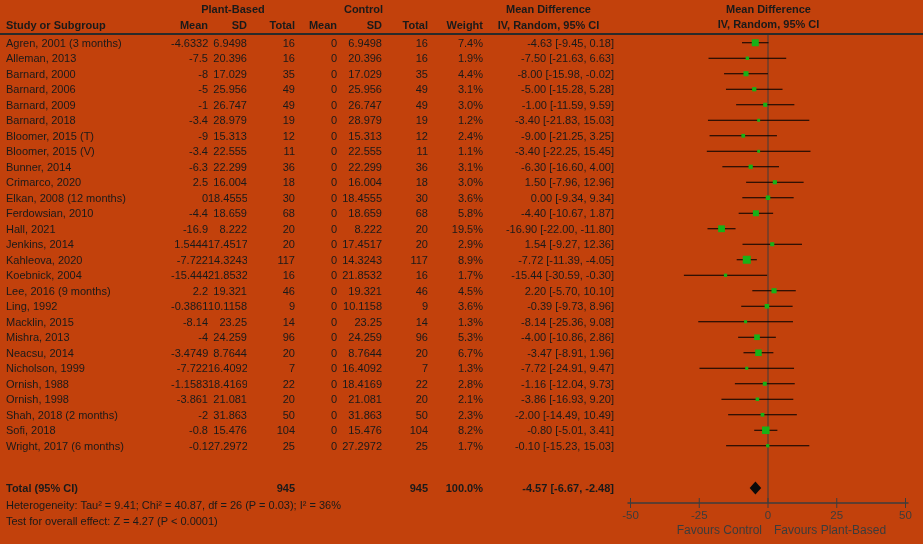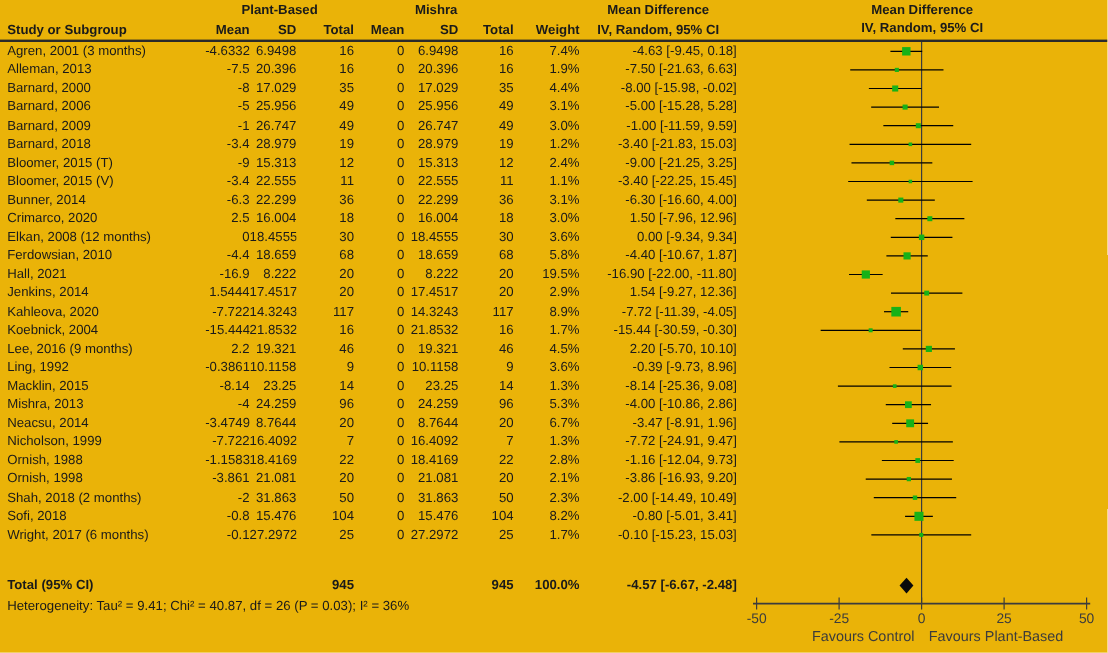--- a/index.html
+++ b/index.html
@@ -1,19 +1,19 @@
 <!DOCTYPE html>
 <html><head>
 <meta charset="utf-8">
 <style>
   html,body{margin:0;padding:0;background:#fff;}
   .figure{
     position:relative;
     width:923px;height:544px;
-    background:#eab308;
+    background:#c2410c;
     font-family:"Liberation Sans","DejaVu Sans",sans-serif;
     font-size:11px;color:#1a1a1a;
     overflow:hidden;
   }
   .hdr1{position:absolute;top:3px;height:13px;font-weight:bold;text-align:center;line-height:13px;}
   .hdr-row,.t-row{
     position:absolute;left:0;width:620px;display:flex;align-items:center;
     white-space:nowrap;
   }
   .hdr-row{top:17px;height:15px;font-weight:bold;}
@@ -38,21 +38,21 @@
   #het-line{top:499px;}
   #eff-line{top:515px;}
   #plot-svg{position:absolute;left:0;top:0;width:923px;height:544px;}
 </style>
 </head>
 <body>
 
 <div class="figure">
 
   <div class="hdr1" style="left:171px;width:124px;">Plant-Based</div>
-  <div class="hdr1" style="left:299px;width:129px;">Mishra</div>
+  <div class="hdr1" style="left:299px;width:129px;">Control</div>
   <div class="hdr1" style="left:483px;width:131px;">Mean Difference</div>
   <div class="hdr1" style="left:614px;width:309px;">Mean Difference</div>
 
   <div class="hdr-row row-pad">
     <span class="cell c-study">Study or Subgroup</span>
     <span class="cell c-pbmean">Mean</span>
     <span class="cell c-pbsd">SD</span>
     <span class="cell c-pbtotal">Total</span>
     <span class="cell c-cmean">Mean</span>
     <span class="cell c-csd">SD</span>
@@ -370,20 +370,21 @@
     <span class="cell c-pbsd"></span>
     <span class="cell c-pbtotal">945</span>
     <span class="cell c-cmean"></span>
     <span class="cell c-csd"></span>
     <span class="cell c-ctotal">945</span>
     <span class="cell c-weight">100.0%</span>
     <span class="cell c-md">-4.57 [-6.67, -2.48]</span>
   </div>
 
   <div class="foot" id="het-line">Heterogeneity: Tau² = 9.41; Chi² = 40.87, df = 26 (P = 0.03); I² = 36%</div>
+  <div class="foot" id="eff-line">Test for overall effect: Z = 4.27 (P &lt; 0.0001)</div>
 
   <svg id="plot-svg" viewBox="0 0 923 544">
       <line x1="768" y1="35" x2="768" y2="503" stroke="#3c3c3c" stroke-width="1"></line>
       <line x1="742.0125" y1="42.75" x2="768.495" y2="42.75" stroke="#000000" stroke-width="1"></line>
       <rect x="751.7625" y="39.245" width="7.010000000000001" height="7.010000000000001" fill="#17b217"></rect>
       <line x1="708.5175" y1="58.25" x2="786.2325" y2="58.25" stroke="#000000" stroke-width="1"></line>
       <rect x="745.6575" y="56.5325" width="3.435" height="3.435" fill="#17b217"></rect>
       <line x1="724.055" y1="73.75" x2="767.945" y2="73.75" stroke="#000000" stroke-width="1"></line>
       <rect x="743.47" y="71.22" width="5.0600000000000005" height="5.0600000000000005" fill="#17b217"></rect>
       <line x1="725.98" y1="89.25" x2="782.52" y2="89.25" stroke="#000000" stroke-width="1"></line>

